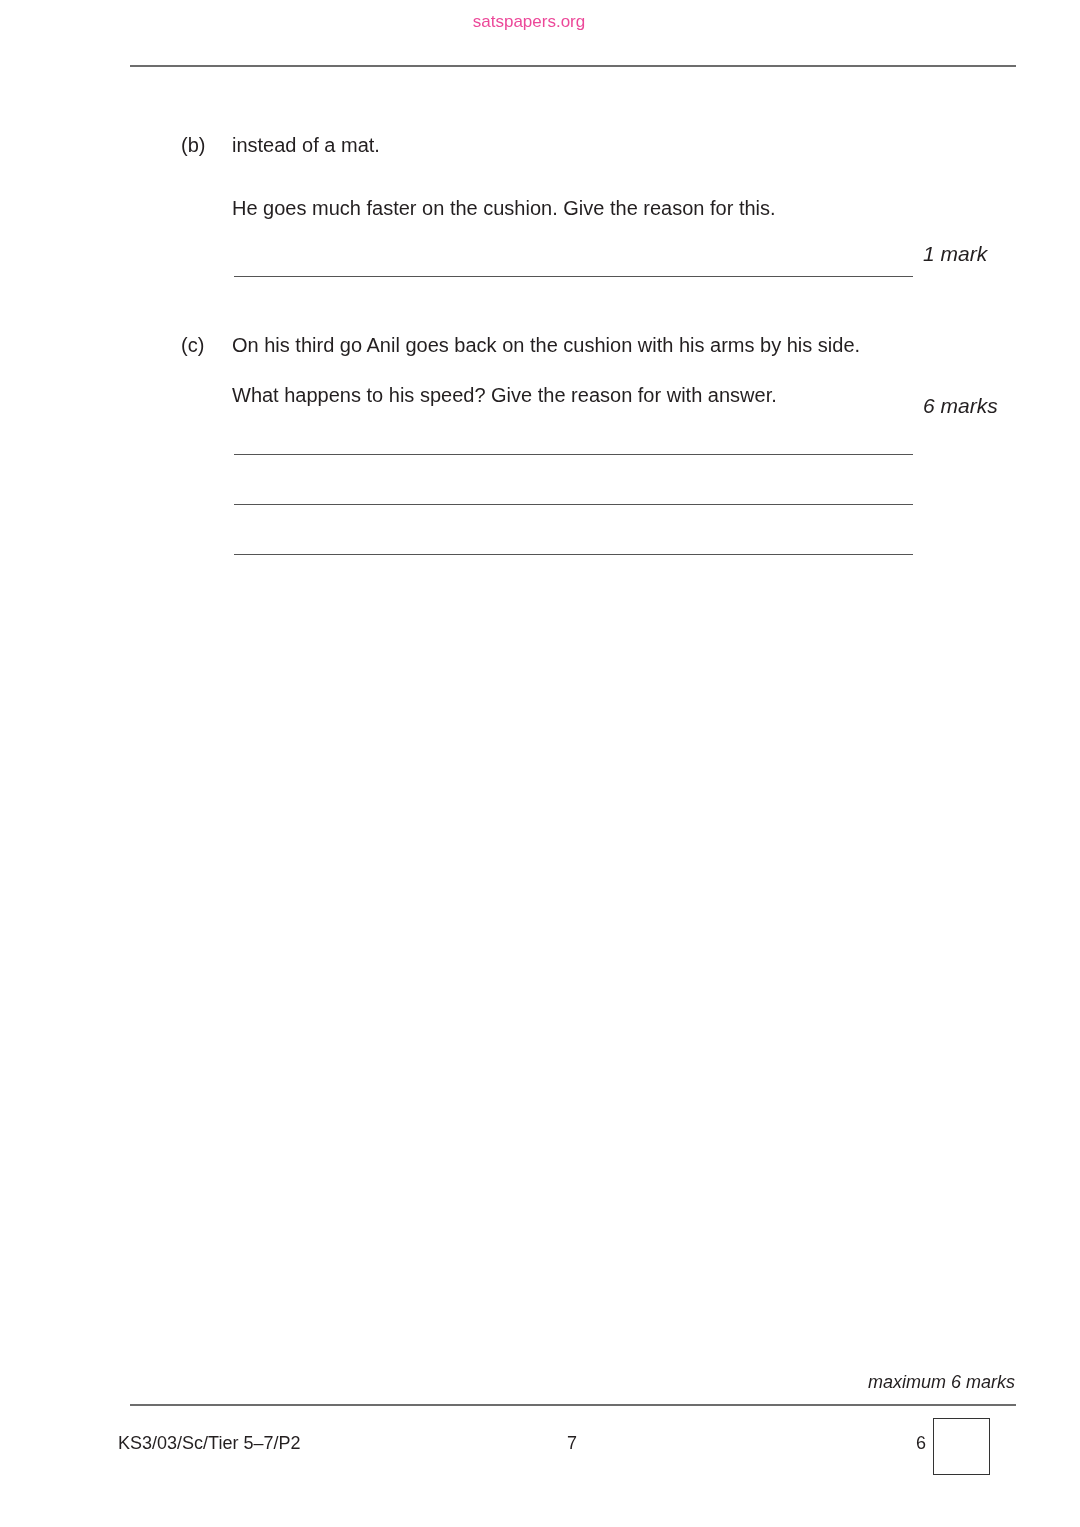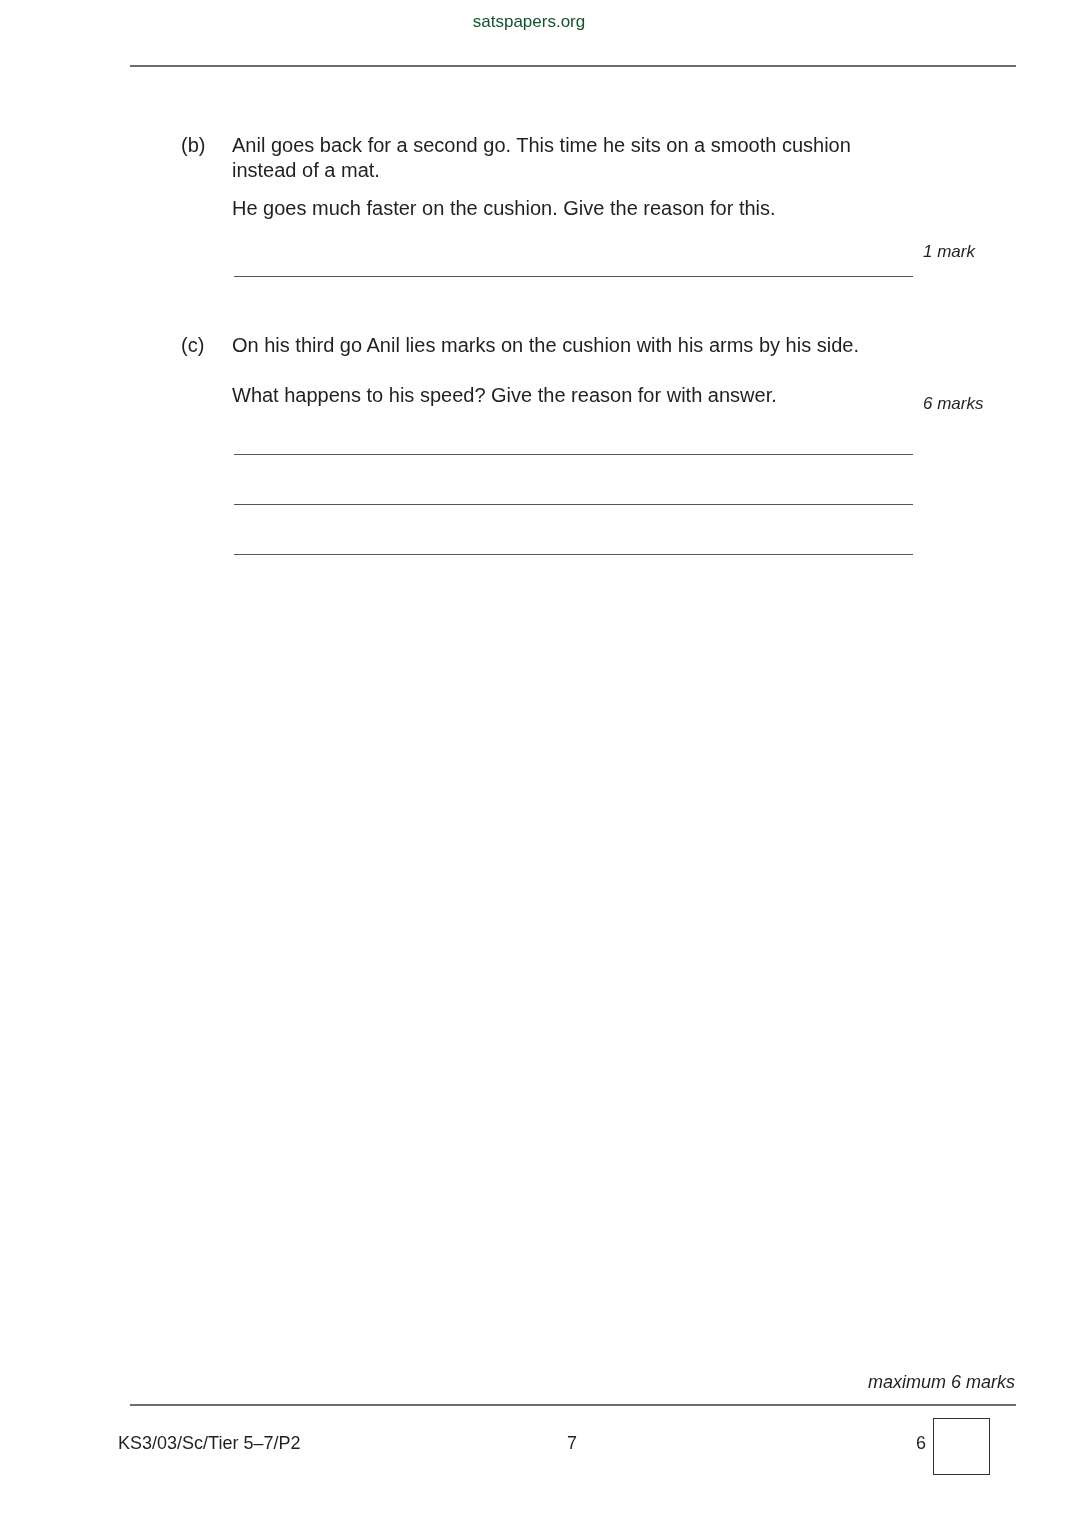--- a/index.html
+++ b/index.html
@@ -1,44 +1,43 @@
 <!DOCTYPE html>
 <html><head>
 <meta charset="utf-8">
 <style>
   html, body { margin:0; padding:0; background:#ffffff; }
   body { width:1080px; height:1527px; position:relative; overflow:hidden;
          font-family:"Liberation Sans", sans-serif; color:#231f20; }
   .abs { position:absolute; }
-  .site { left:0; width:1058px; top:12px; text-align:center; font-size:17px; color:#14532d; }
+  .site { left:0; width:1058px; top:12px; text-align:center; font-size:17px; color:#ec4899; }
   .hr { background:#6d6d6d; height:1.5px; }
   .q { font-size:20px; line-height:25px; }
   .label { font-size:20px; }
-  .marks { font-size:17px; font-style:italic; }
+  .marks { font-size:21px; font-style:italic; }
   .ansline { height:1.2px; background:#555; }
   .footer { font-size:18px; }
   .markbox { border:1px solid #333; background:#fff; }
 </style>
 </head>
 <body>
 
 <div class="abs site">satspapers.org</div>
 <div class="abs hr" style="left:130px; width:886px; top:65px;"></div>
 
 <div class="abs label" style="left:181px; top:134px;">(b)</div>
 <div class="abs q" style="left:232px; top:133px;">
-  <div>Anil goes back for a second go.  This time he sits on a smooth cushion</div>
   <div>instead of a mat.</div>
 </div>
 <div class="abs q" style="left:232px; top:196px;">He goes much faster on the cushion.  Give the reason for this.</div>
 <div class="abs marks" style="left:923px; top:242px;">1 mark</div>
 <div class="abs ansline" style="left:234px; width:679px; top:276px;"></div>
 
 <div class="abs label" style="left:181px; top:334px;">(c)</div>
-<div class="abs q" style="left:232px; top:333px;">On his third go Anil lies marks on the cushion with his arms by his side.</div>
+<div class="abs q" style="left:232px; top:333px;">On his third go Anil goes back on the cushion with his arms by his side.</div>
 <div class="abs q" style="left:232px; top:383px;">What happens to his speed?  Give the reason for with answer.</div>
 <div class="abs marks" style="left:923px; top:394px;">6 marks</div>
 <div class="abs ansline" style="left:234px; width:679px; top:454px;"></div>
 <div class="abs ansline" style="left:234px; width:679px; top:504px;"></div>
 <div class="abs ansline" style="left:234px; width:679px; top:554px;"></div>
 
 <div class="abs marks" style="right:65px; top:1372px; font-size:18px;">maximum 6 marks</div>
 <div class="abs hr" style="left:130px; width:886px; top:1404px;"></div>
 
 <div class="abs footer" style="left:118px; top:1433px;">KS3/03/Sc/Tier 5–7/P2</div>

